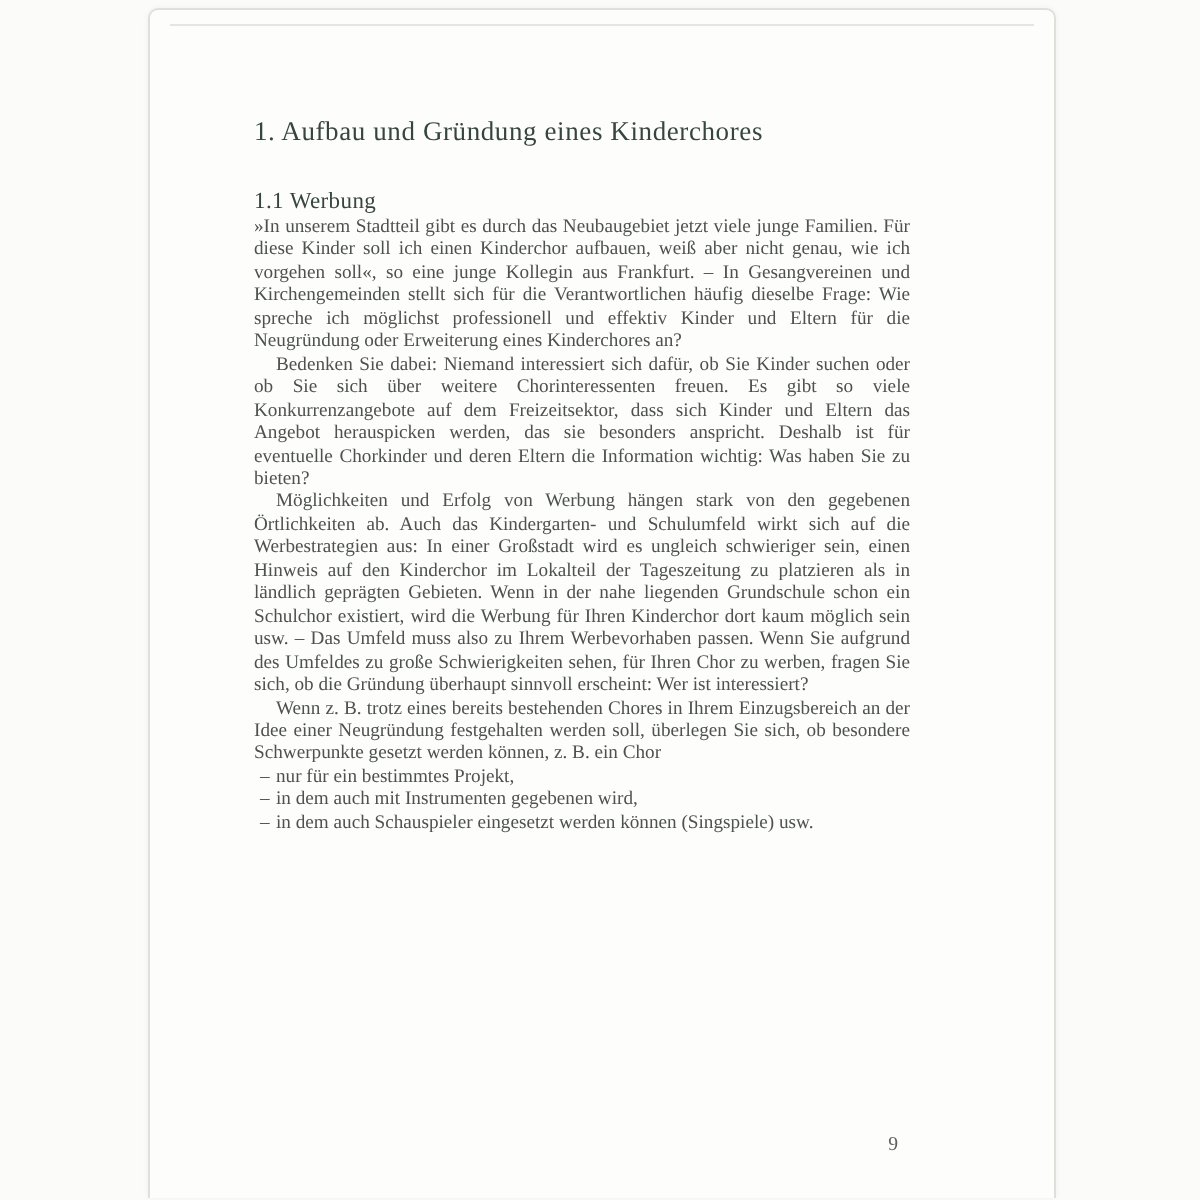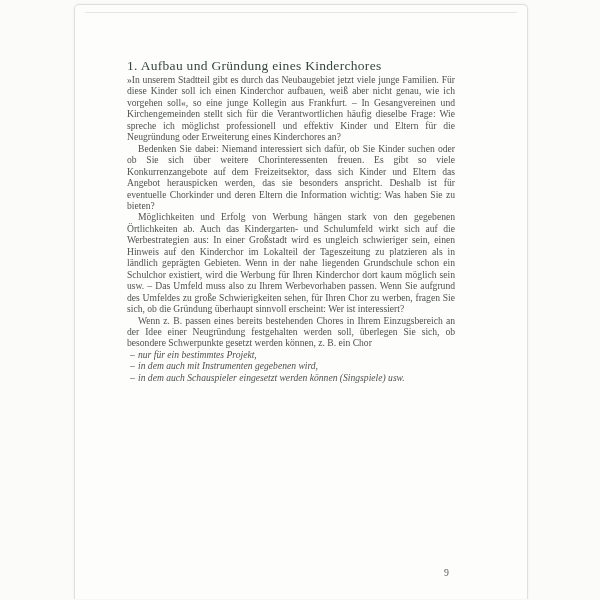--- a/index.html
+++ b/index.html
@@ -80,49 +80,49 @@
     display: flex;
     text-align: left;
   }
   ul.dash-list .dash {
     width: 8px;
     flex: 0 0 8px;
     margin-left: 3px;
   }
   ul.dash-list .dash + span {
     flex: 1;
-    font-style: italic;
   }
   .page-number {
     position: absolute;
     top: 562px;
     right: 78px;
     font-size: 9.8px;
     color: #5d615d;
   }
 </style>
 </head>
 <body>
 
 <div class="scan-area">
   <div class="page">
     <div class="page-edge-top"></div>
 
     <div class="page-inner">
       <h1 class="chapter-heading">1. Aufbau und Gründung eines Kinderchores</h1>
 
+      <h2 class="section-heading">1.1 Werbung</h2>
 
       <div class="body-text">
         <p class="first">»In unserem Stadtteil gibt es durch das Neubaugebiet jetzt viele junge Familien. Für diese Kinder soll ich einen Kinderchor aufbauen, weiß aber nicht genau, wie ich vorgehen soll«, so eine junge Kollegin aus Frankfurt. – In Gesangvereinen und Kirchengemeinden stellt sich für die Verantwortlichen häufig dieselbe Frage: Wie spreche ich möglichst professionell und effektiv Kinder und Eltern für die Neugründung oder Erweiterung eines Kinderchores an?</p>
 
         <p class="indent">Bedenken Sie dabei: Niemand interessiert sich dafür, ob Sie Kinder suchen oder ob Sie sich über weitere Chorinteressenten freuen. Es gibt so viele Konkurrenzangebote auf dem Freizeitsektor, dass sich Kinder und Eltern das Angebot herauspicken werden, das sie besonders anspricht. Deshalb ist für eventuelle Chorkinder und deren Eltern die Information wichtig: Was haben Sie zu bieten?</p>
 
         <p class="indent">Möglichkeiten und Erfolg von Werbung hängen stark von den gegebenen Örtlichkeiten ab. Auch das Kindergarten- und Schulumfeld wirkt sich auf die Werbestrategien aus: In einer Großstadt wird es ungleich schwieriger sein, einen Hinweis auf den Kinderchor im Lokalteil der Tageszeitung zu platzieren als in ländlich geprägten Gebieten. Wenn in der nahe liegenden Grundschule schon ein Schulchor existiert, wird die Werbung für Ihren Kinderchor dort kaum möglich sein usw. – Das Umfeld muss also zu Ihrem Werbevorhaben passen. Wenn Sie aufgrund des Umfeldes zu große Schwierigkeiten sehen, für Ihren Chor zu werben, fragen Sie sich, ob die Gründung überhaupt sinnvoll erscheint: Wer ist interessiert?</p>
 
-        <p class="indent">Wenn z. B. passen eines bereits bestehenden Chores in Ihrem Einzugsbereich an der Idee einer Neugründung festgehalten werden soll, überlegen Sie sich, ob besondere Schwerpunkte gesetzt werden können, z. B. ein Chor</p>
+        <p class="indent">Wenn z. B. trotz eines bereits bestehenden Chores in Ihrem Einzugsbereich an der Idee einer Neugründung festgehalten werden soll, überlegen Sie sich, ob besondere Schwerpunkte gesetzt werden können, z. B. ein Chor</p>
 
         <ul class="dash-list">
           <li>
             <span class="dash">–</span>
             <span>nur für ein bestimmtes Projekt,</span>
           </li>
           <li>
             <span class="dash">–</span>
             <span>in dem auch mit Instrumenten gegebenen wird,</span>
           </li>

